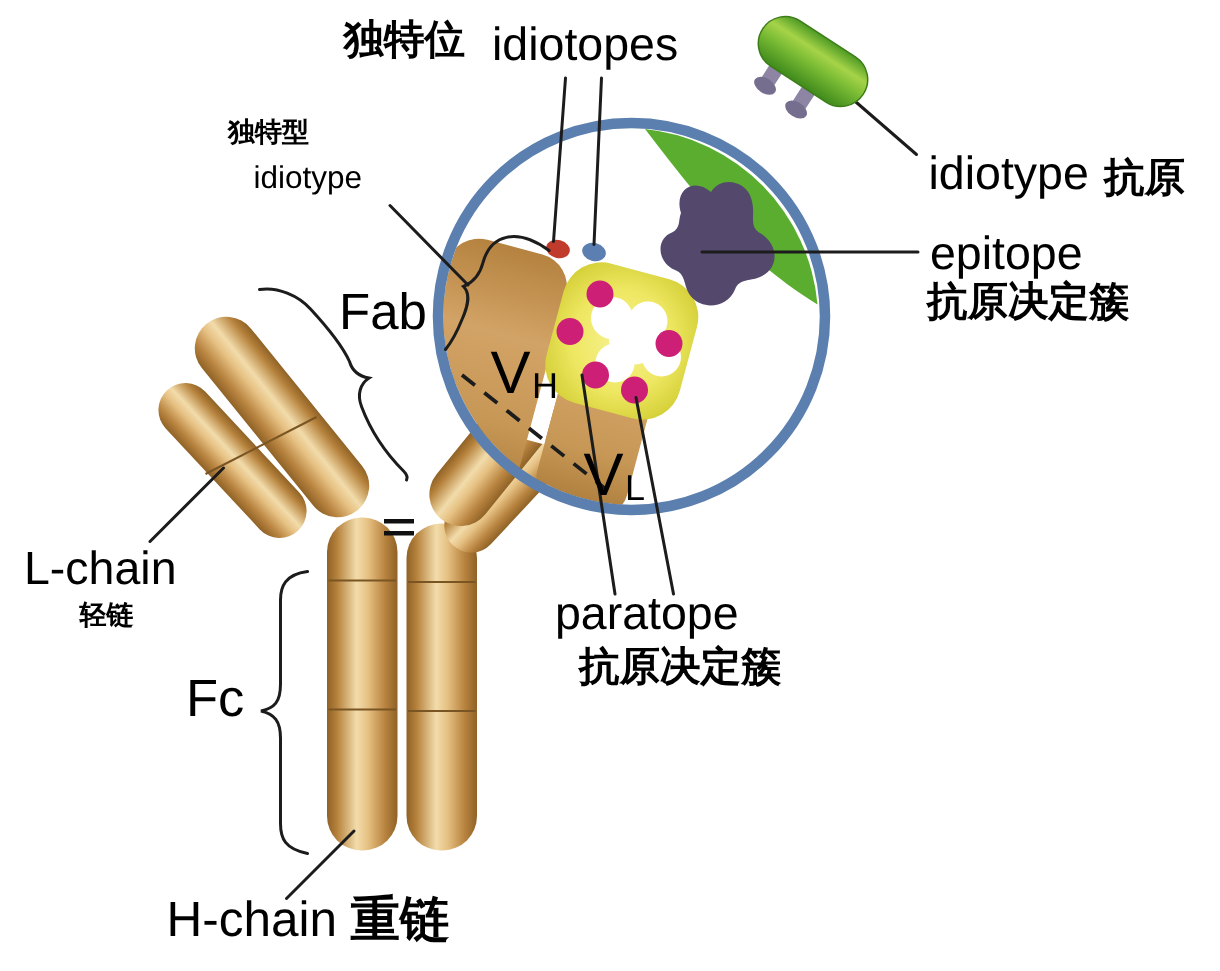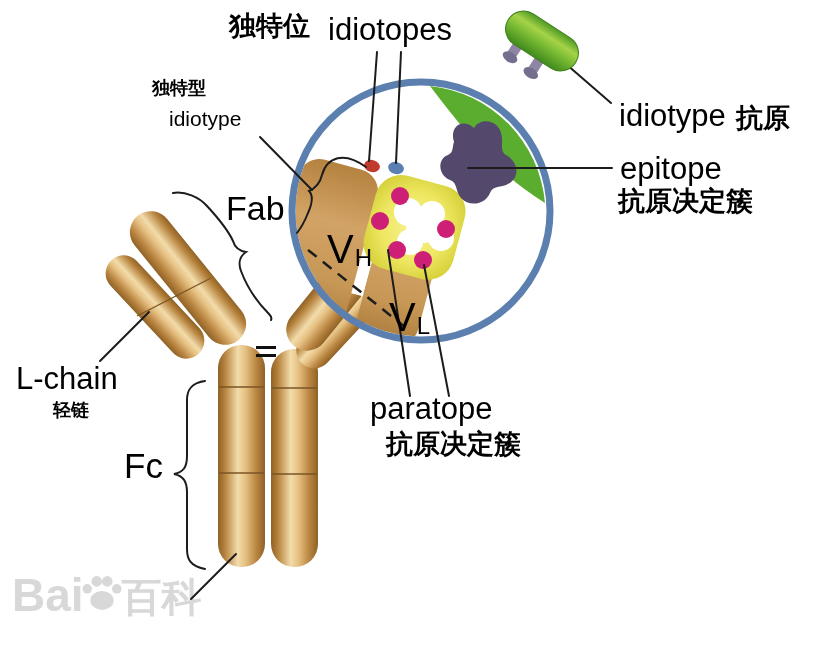--- a/index.html
+++ b/index.html
@@ -32,31 +32,20 @@
              color:#d8d8d8;font-weight:700;}
   #watermark .wm-left{font-size:46px;line-height:1;}
   #watermark .wm-right{font-size:40px;line-height:1.05;}
   #watermark svg{margin:0 -2px 6px -4px;}
 </style>
 </head>
 <body>
 
 <div id="stage">
 
-  <div id="watermark">
-    <span class="wm-left">Bai</span>
-    <svg width="44" height="38" viewBox="0 0 40 36">
-      <ellipse cx="20" cy="25" rx="11" ry="9" fill="#d8d8d8"></ellipse>
-      <circle cx="6" cy="14" r="4.5" fill="#d8d8d8"></circle>
-      <circle cx="15" cy="7" r="5" fill="#d8d8d8"></circle>
-      <circle cx="25" cy="7" r="5" fill="#d8d8d8"></circle>
-      <circle cx="34" cy="14" r="4.5" fill="#d8d8d8"></circle>
-    </svg>
-    <span class="wm-right">百科</span>
-  </div>
 
   <svg id="art" width="813" height="647" viewBox="0 0 813 647">
     <defs>
       <linearGradient id="tubeAcross" x1="0" y1="0" x2="0" y2="1">
         <stop offset="0" stop-color="#8f6226"></stop>
         <stop offset="0.14" stop-color="#b5813b"></stop>
         <stop offset="0.42" stop-color="#f2dcab"></stop>
         <stop offset="0.58" stop-color="#e6c183"></stop>
         <stop offset="0.82" stop-color="#b98440"></stop>
         <stop offset="1" stop-color="#8f6226"></stop>
@@ -216,14 +205,17 @@
   </div>
 
   <div class="lbl p-lchain-en">L-chain</div>
   <div class="lbl p-lchain-cn">轻链</div>
 
   <div class="lbl p-fc">Fc</div>
 
   <div class="lbl p-paratope-en">paratope</div>
   <div class="lbl p-paratope-cn">抗原决定簇</div>
 
+  <div class="lbl p-hchain">
+    <span>H-chain</span><span class="cnpart">重链</span>
+  </div>
 
 </div>
 
 </body></html>

